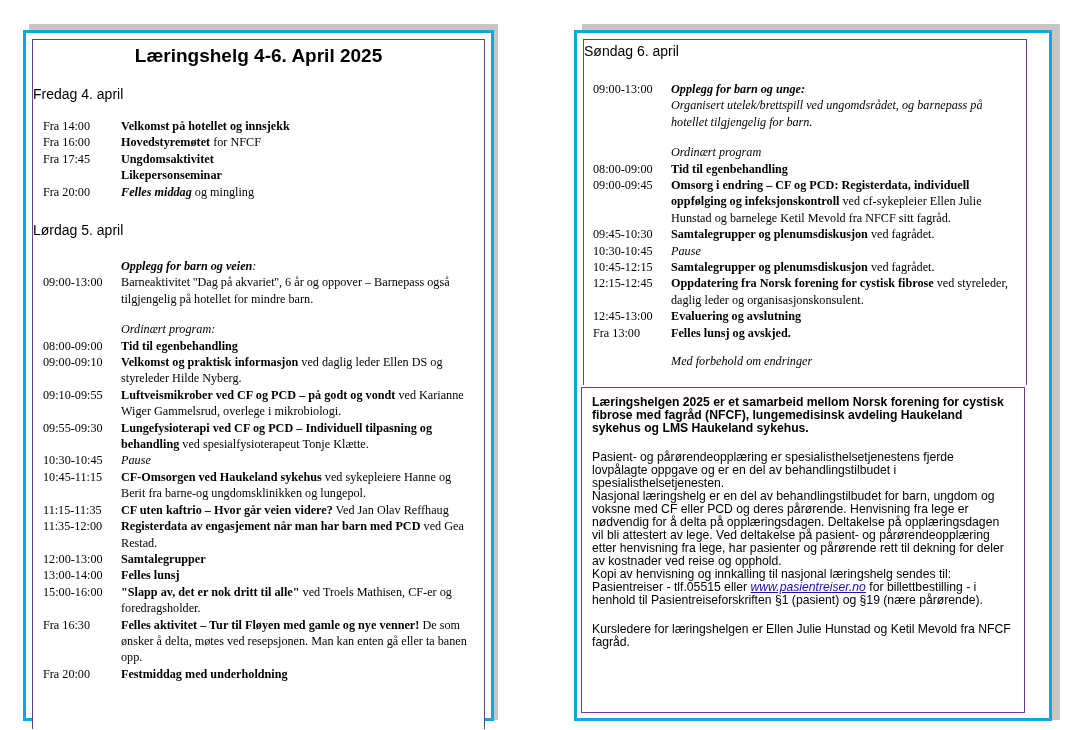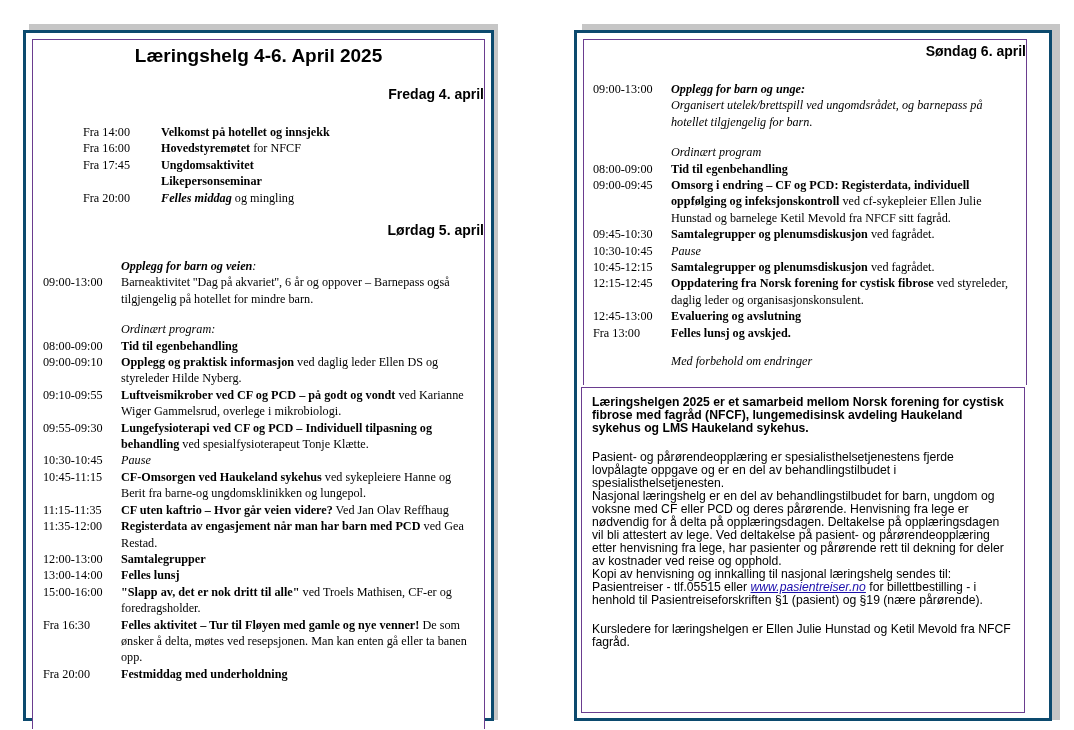--- a/index.html
+++ b/index.html
@@ -1,35 +1,35 @@
 <!DOCTYPE html>
 <html><head>
 <meta charset="utf-8">
 <style>
   * { box-sizing: border-box; margin: 0; padding: 0; }
   html, body { width: 1074px; height: 730px; background: #ffffff; overflow: hidden; }
   body { position: relative; font-family: "Liberation Sans", "DejaVu Sans", sans-serif; color: #000; }
 
   .shadow { position: absolute; background: #c6c6c6; }
-  .frame { position: absolute; border: 3px solid #0c4a6e; background: #fff; }
+  .frame { position: absolute; border: 3px solid #0ea5e9; background: #fff; }
   .inner { position: absolute; border: 1px solid #6a3d8f; background: #fff; }
 
   
   #shadow-left { left: 29px; top: 24px; width: 469px; height: 696px; }
   #frame-left { left: 23px; top: 30px; width: 471px; height: 691px; }
   #inner-left { left: 6px; top: 6px; width: 453px; height: 690px; border-bottom: none; }
 
   
   #shadow-right { left: 582px; top: 24px; width: 478px; height: 696px; }
   #frame-right { left: 574px; top: 30px; width: 478px; height: 691px; }
   #inner-right { left: 6px; top: 6px; width: 444px; height: 346px; border-bottom: none; }
   #inner-right-bottom { left: 4px; top: 354px; width: 444px; height: 326px; }
 
   .title { font-weight: bold; font-size: 19px; text-align: center; margin-top: 5px; }
-  .day { font-weight: bold; font-size: 14px; text-align: right; }
+  .day { font-weight: normal; font-size: 14px; text-align: left; }
 
   .row { display: flex; font-size: 12.2px; line-height: 16.4px; font-family: Liberation Serif, serif; }
   .time { width: 83px; flex-shrink: 0; padding-left: 5px; }
   .desc { flex: 1; padding-right: 8px; }
   b { font-weight: bold; }
   i, .it { font-style: italic; }
 
   .lp { position: absolute; left: 5px; right: 0; }
   .rp { position: absolute; left: 6px; right: 0; }
 
@@ -41,21 +41,21 @@
 
 <div class="shadow" id="shadow-left"></div>
 <div class="frame" id="frame-left">
   <div class="inner" id="inner-left">
     <div class="title">Læringshelg 4-6. April 2025</div>
 
     <div class="lp" style="top:46px;">
       <div class="day" style="margin-left:-5px;">Fredag 4. april</div>
     </div>
 
-    <div class="lp" style="top:84px;margin-left:40px;">
+    <div class="lp" style="top:78px;">
       <div class="row">
         <span class="time">Fra 14:00</span>
         <span class="desc"><b>Velkomst på hotellet og innsjekk</b></span>
       </div>
       <div class="row">
         <span class="time">Fra 16:00</span>
         <span class="desc"><b>Hovedstyremøtet</b><span> for NFCF</span></span>
       </div>
       <div class="row">
         <span class="time">Fra 17:45</span>
@@ -89,21 +89,21 @@
         <span class="time"></span>
         <span class="desc"><i>Ordinært program:</i></span>
       </div>
       <div id="sat-rows">
           <div class="row">
             <span class="time">08:00-09:00</span>
             <span class="desc"><b>Tid til egenbehandling</b></span>
           </div>
           <div class="row">
             <span class="time">09:00-09:10</span>
-            <span class="desc"><b>Opplegg og praktisk informasjon</b><span> ved daglig leder Ellen DS og styreleder Hilde Nyberg.</span></span>
+            <span class="desc"><b>Velkomst og praktisk informasjon</b><span> ved daglig leder Ellen DS og styreleder Hilde Nyberg.</span></span>
           </div>
           <div class="row">
             <span class="time">09:10-09:55</span>
             <span class="desc"><b>Luftveismikrober ved CF og PCD – på godt og vondt</b><span> ved Karianne Wiger Gammelsrud, overlege i mikrobiologi.</span></span>
           </div>
           <div class="row">
             <span class="time">09:55-09:30</span>
             <span class="desc"><b>Lungefysioterapi ved CF og PCD – Individuell tilpasning og behandling</b><span> ved spesialfysioterapeut Tonje Klætte.</span></span>
           </div>
           <div class="row">

